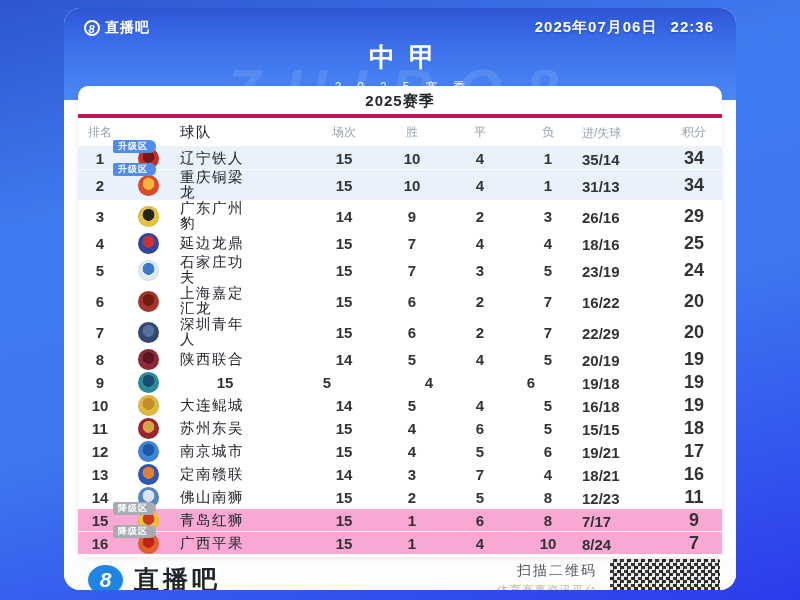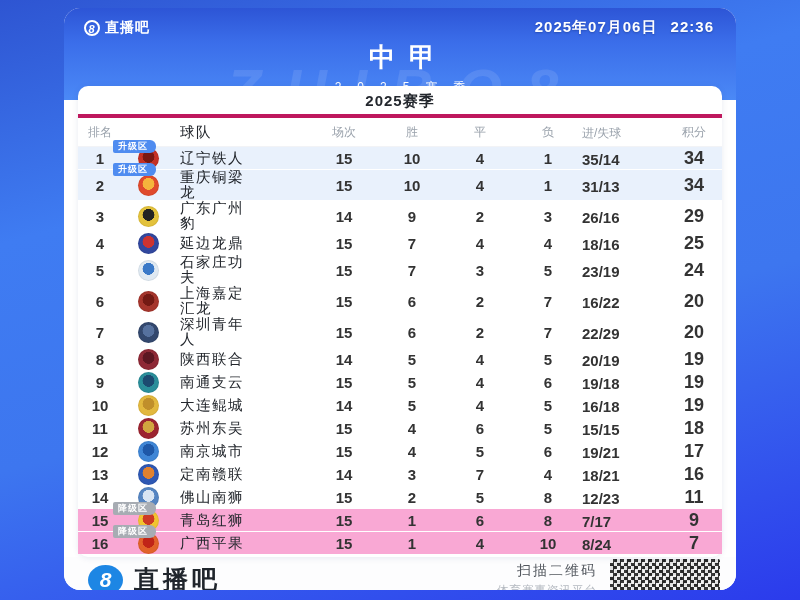--- a/index.html
+++ b/index.html
@@ -221,23 +221,20 @@
     <div class="c-num">5</div>
     <div class="c-goals"><span style="max-width: none;">20/19</span></div>
     <div class="c-pts">19</div>
   </div>
           <div class="row">
 
     <div class="c-rank">9</div>
     <div class="c-logo">
       <span class="logo" style="background: radial-gradient(circle at 50% 42%, rgb(28, 74, 112) 0px, rgb(28, 74, 112) 36%, rgb(42, 142, 154) 38%);"></span>
     </div>
-    <div class="c-team">
-      <span>南通支云</span>
-    </div>
     <div class="c-num">15</div>
     <div class="c-num">5</div>
     <div class="c-num">4</div>
     <div class="c-num">6</div>
     <div class="c-goals"><span style="max-width: none;">19/18</span></div>
     <div class="c-pts">19</div>
   </div>
           <div class="row">
 
     <div class="c-rank">10</div>

